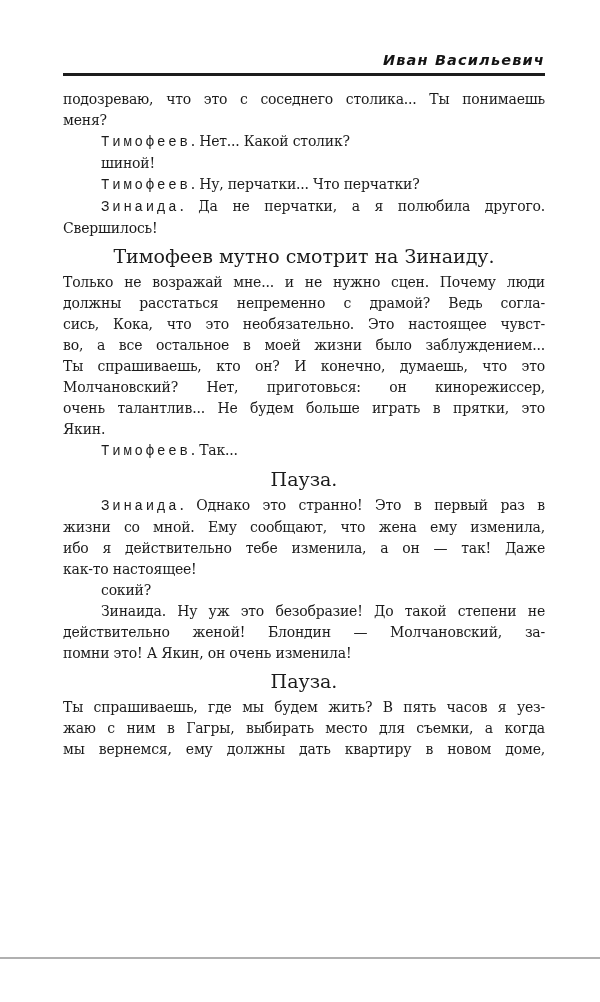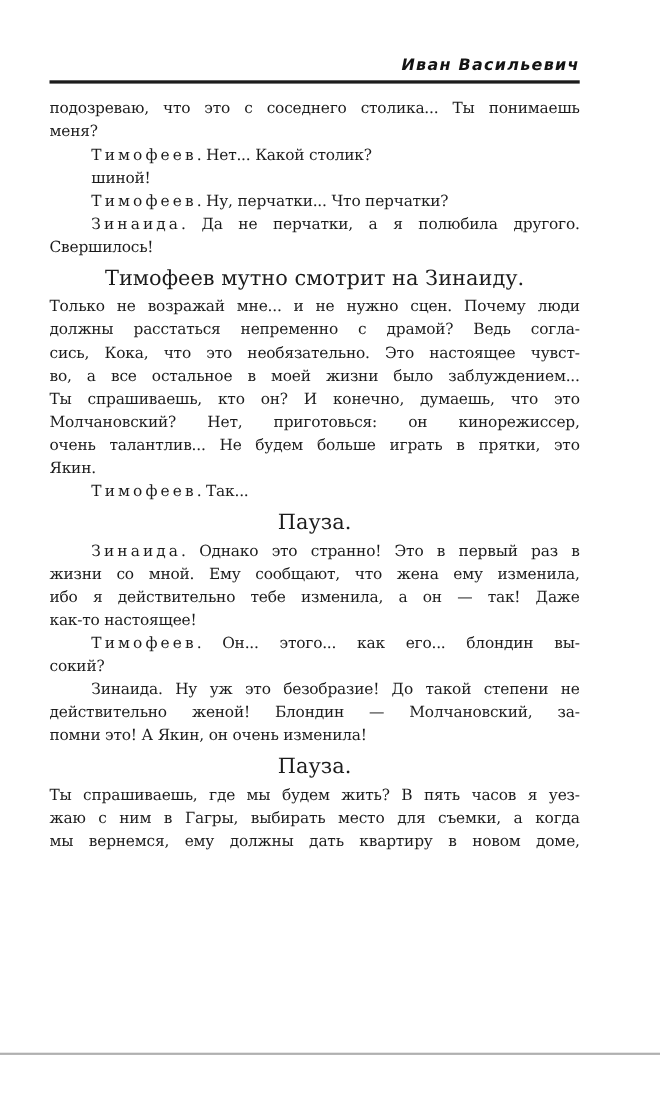--- a/index.html
+++ b/index.html
@@ -7,21 +7,21 @@
     width:600px;height:1002px;
     background:#ffffff;
     font-family:"DejaVu Serif","Liberation Serif",serif;
     color:#1b1b1b;
     overflow:hidden;
     position:relative;
   }
   .page{
     position:relative;
     width:600px;height:961px;
-    padding:50px 55px 0 45px;
+    padding:50px 55px 0 63px;
     box-sizing:border-box;
   }
   .running-header{
     width:482px;
     text-align:right;
     font-family:"DejaVu Sans","Liberation Sans",sans-serif;
     font-weight:bold;
     font-style:italic;
     font-size:14.5px;
     letter-spacing:0.08em;
@@ -45,21 +45,21 @@
     letter-spacing:-0.2px;
     white-space:normal;
   }
   .line.just{
     text-align:justify;
     text-align-last:justify;
   }
   .para.indent .line:first-child{
     text-indent:38px;
   }
-  .sp{letter-spacing:0.2em;}
+  .sp{letter-spacing:0.2em;font-family:Liberation Mono, monospace;}
   .stage, .pause{
     width:482px;
     text-align:center;
     font-size:19px;
     line-height:19px;
     margin:8px 0 6px 0;
     color:#1b1b1b;
   }
   .bottom-edge{
     position:absolute;
@@ -109,21 +109,20 @@
         <div class="line"><span class="sp">Тимофеев</span><span>. Так...</span></div>
       </div>
       <div class="pause">Пауза.</div>
       <div class="para indent">
         <div class="line just"><span class="sp">Зинаида</span><span>. Однако это странно! Это в первый раз в</span></div>
         <div class="line just"><span>жизни со мной. Ему сообщают, что жена ему изменила,</span></div>
         <div class="line just"><span>ибо я действительно тебе изменила, а он — так! Даже</span></div>
         <div class="line"><span>как-то настоящее!</span></div>
       </div>
       <div class="para indent">
-        <div class="line just"><span class="sp">Тимофеев</span><span>. Он... этого... как его... блондин вы-</span></div>
         <div class="line"><span>сокий?</span></div>
       </div>
       <div class="para indent">
         <div class="line just"><span>Зинаида. Ну уж это безобразие! До такой степени не</span></div>
         <div class="line just"><span>действительно женой! Блондин — Молчановский, за-</span></div>
         <div class="line"><span>помни это! А Якин, он очень изменила!</span></div>
       </div>
       <div class="pause">Пауза.</div>
       <div class="para">
         <div class="line just"><span>Ты спрашиваешь, где мы будем жить? В пять часов я уез-</span></div>

